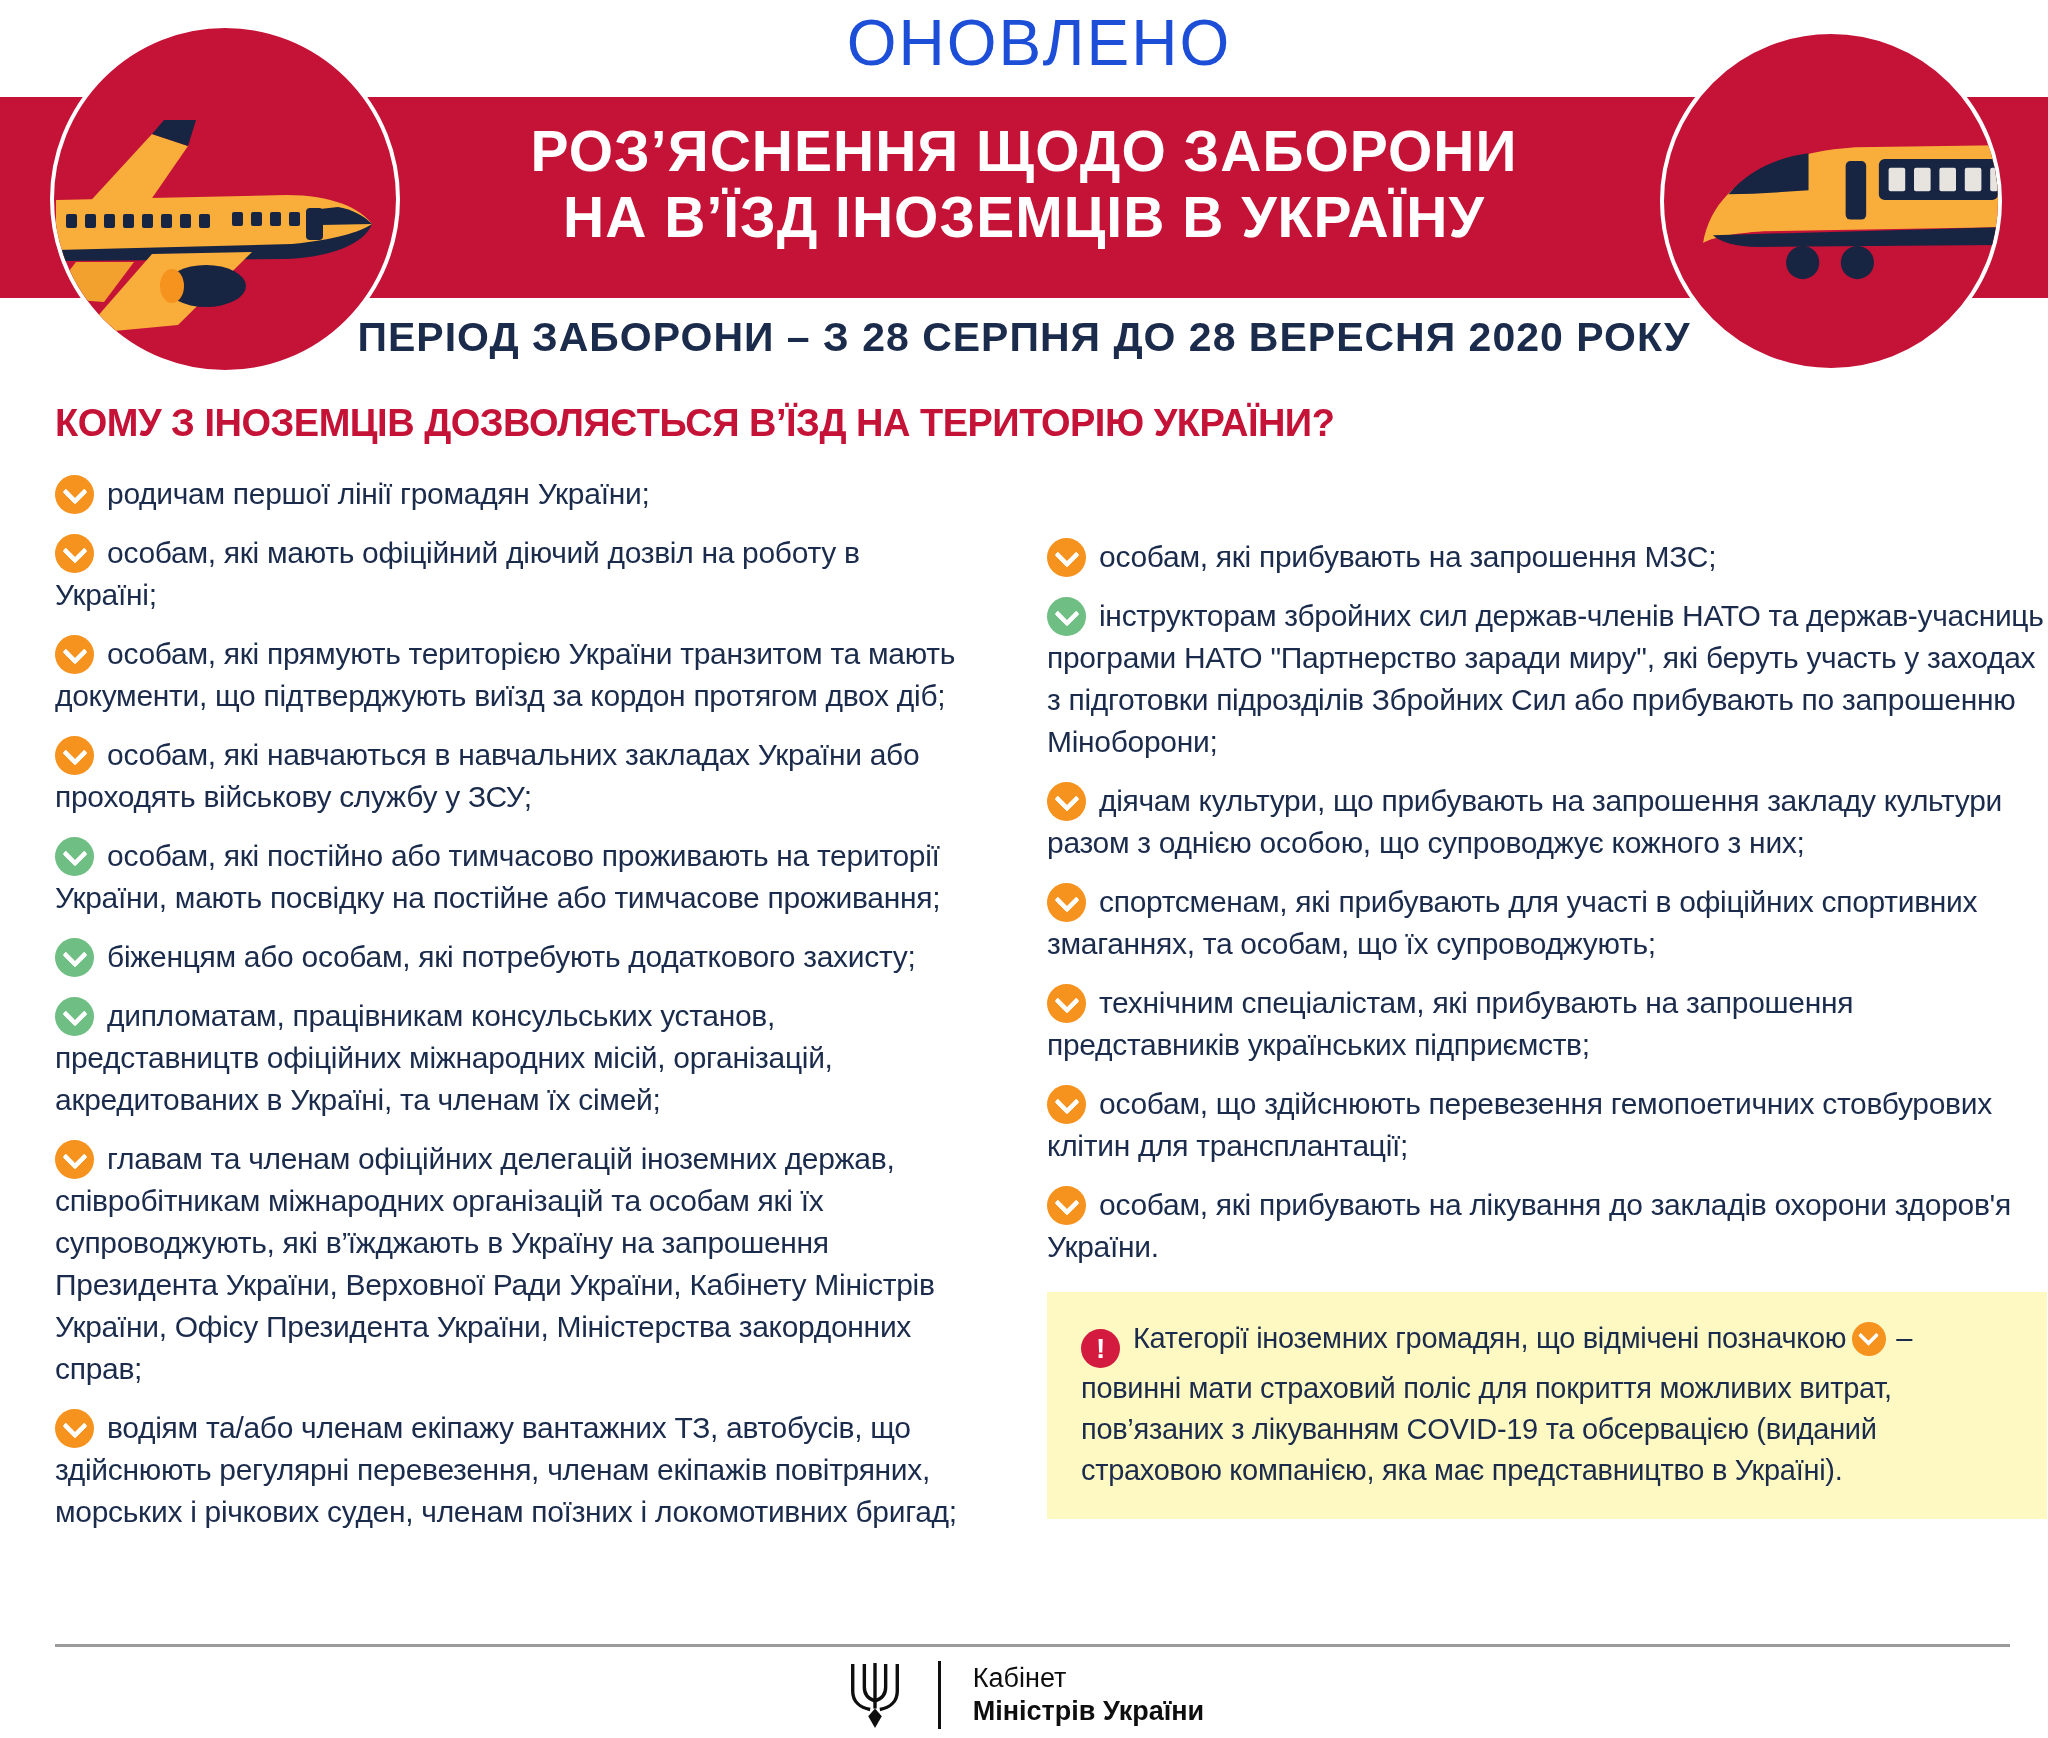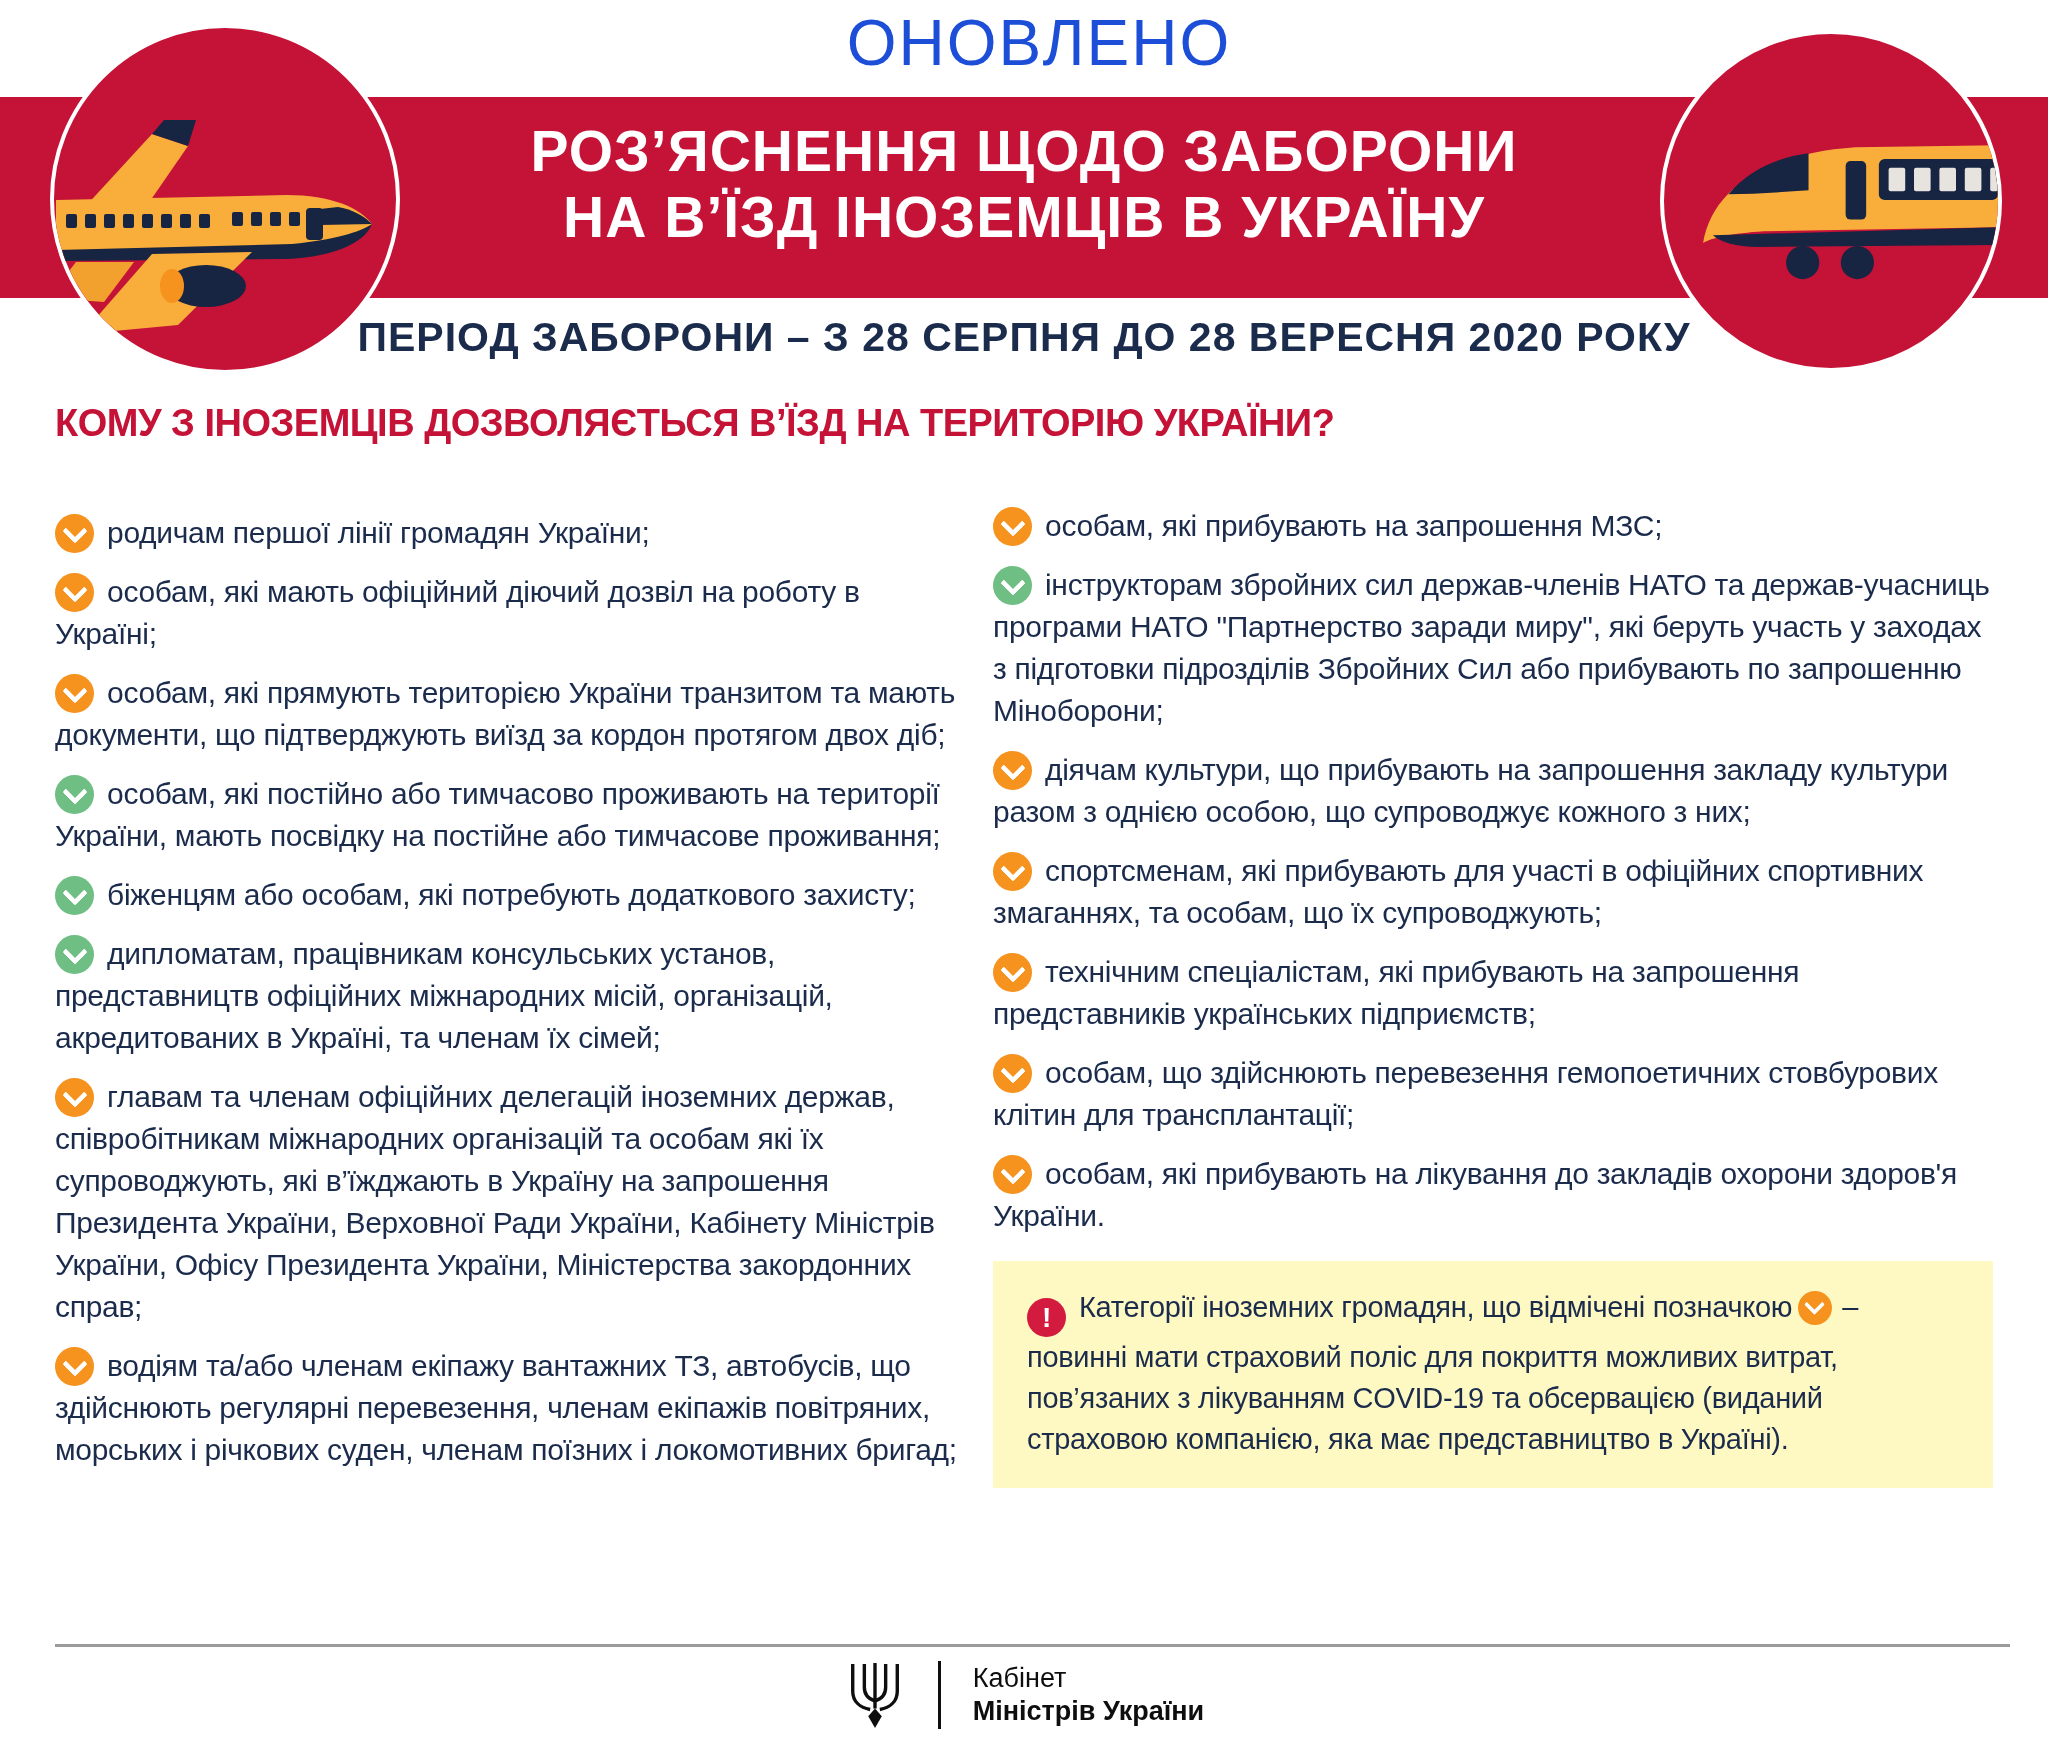--- a/index.html
+++ b/index.html
@@ -17,21 +17,21 @@
 
   .circle{position:absolute;border-radius:50%;background:#C51237;border:4px solid #ffffff;
           overflow:hidden;box-sizing:border-box;}
   .circle.left{left:50px;top:24px;width:350px;height:350px;}
   .circle.right{left:1660px;top:30px;width:342px;height:342px;}
   .circle svg{display:block;width:100%;height:100%;}
 
   
   .content{position:absolute;left:55px;top:402px;width:1962px;}
   .section-heading{color:#C51237;font-weight:bold;font-size:38px;letter-spacing:-0.5px;margin:0 0 28px 0;}
-  .cols{display:flex;gap:26px;align-items:flex-end;}
+  .cols{display:flex;gap:80px;align-items:center;}
   .col-left{width:912px;flex:none;}
   .col-right{width:1000px;flex:none;margin-top:32px;}
 
   .item{margin:0 0 17px 0;font-size:30px;line-height:42px;letter-spacing:-0.3px;color:#1B2B4C;}
   .chev{display:inline-block;width:39px;height:39px;border-radius:50%;background:#F6921E;
         position:relative;vertical-align:-10px;margin-right:13px;}
   .chev::after{content:"";position:absolute;left:11px;top:8px;width:13px;height:13px;
         border-right:5px solid #ffffff;border-bottom:5px solid #ffffff;border-radius:2px;
         transform:rotate(45deg);}
   .item[data-variant="green"] .chev{background:#6FBE83;}
@@ -117,20 +117,21 @@
 
   <div class="content">
     <h2 class="section-heading">КОМУ З ІНОЗЕМЦІВ ДОЗВОЛЯЄТЬСЯ В’ЇЗД НА ТЕРИТОРІЮ УКРАЇНИ?</h2>
 
     <div class="cols">
 
       <div class="col-left">
         <p class="item" data-variant="orange"><span class="chev"></span><span>родичам першої лінії громадян України;</span></p>
         <p class="item" data-variant="orange"><span class="chev"></span><span>особам, які мають офіційний діючий дозвіл на роботу в Україні;</span></p>
         <p class="item" data-variant="orange"><span class="chev"></span><span>особам, які прямують територією України транзитом та мають документи, що підтверджують виїзд за кордон протягом двох діб;</span></p>
+        <p class="item" data-variant="orange"><span class="chev"></span><span>особам, які навчаються в навчальних закладах України або проходять військову службу у ЗСУ;</span></p>
         <p class="item" data-variant="green"><span class="chev"></span><span>особам, які постійно або тимчасово проживають на території України, мають посвідку на постійне або тимчасове проживання;</span></p>
         <p class="item" data-variant="green"><span class="chev"></span><span>біженцям або особам, які потребують додаткового захисту;</span></p>
         <p class="item" data-variant="green"><span class="chev"></span><span>дипломатам, працівникам консульських установ, представництв офіційних міжнародних місій, організацій, акредитованих в Україні, та членам їх сімей;</span></p>
         <p class="item" data-variant="orange"><span class="chev"></span><span>главам та членам офіційних делегацій іноземних держав, співробітникам міжнародних організацій та особам які їх супроводжують, які в’їжджають в Україну на запрошення Президента України, Верховної Ради України, Кабінету Міністрів України, Офісу Президента України, Міністерства закордонних справ;</span></p>
         <p class="item" data-variant="orange"><span class="chev"></span><span>водіям та/або членам екіпажу вантажних ТЗ, автобусів, що здійснюють регулярні перевезення, членам екіпажів повітряних, морських і річкових суден, членам поїзних і локомотивних бригад;</span></p>
       </div>
 
       <div class="col-right">
         <p class="item" data-variant="orange"><span class="chev"></span><span>особам, які прибувають на запрошення МЗС;</span></p>
         <p class="item" data-variant="green"><span class="chev"></span><span>інструкторам збройних сил держав-членів НАТО та держав-учасниць програми НАТО "Партнерство заради миру", які беруть участь у заходах з підготовки підрозділів Збройних Сил або прибувають по запрошенню Міноборони;</span></p>

